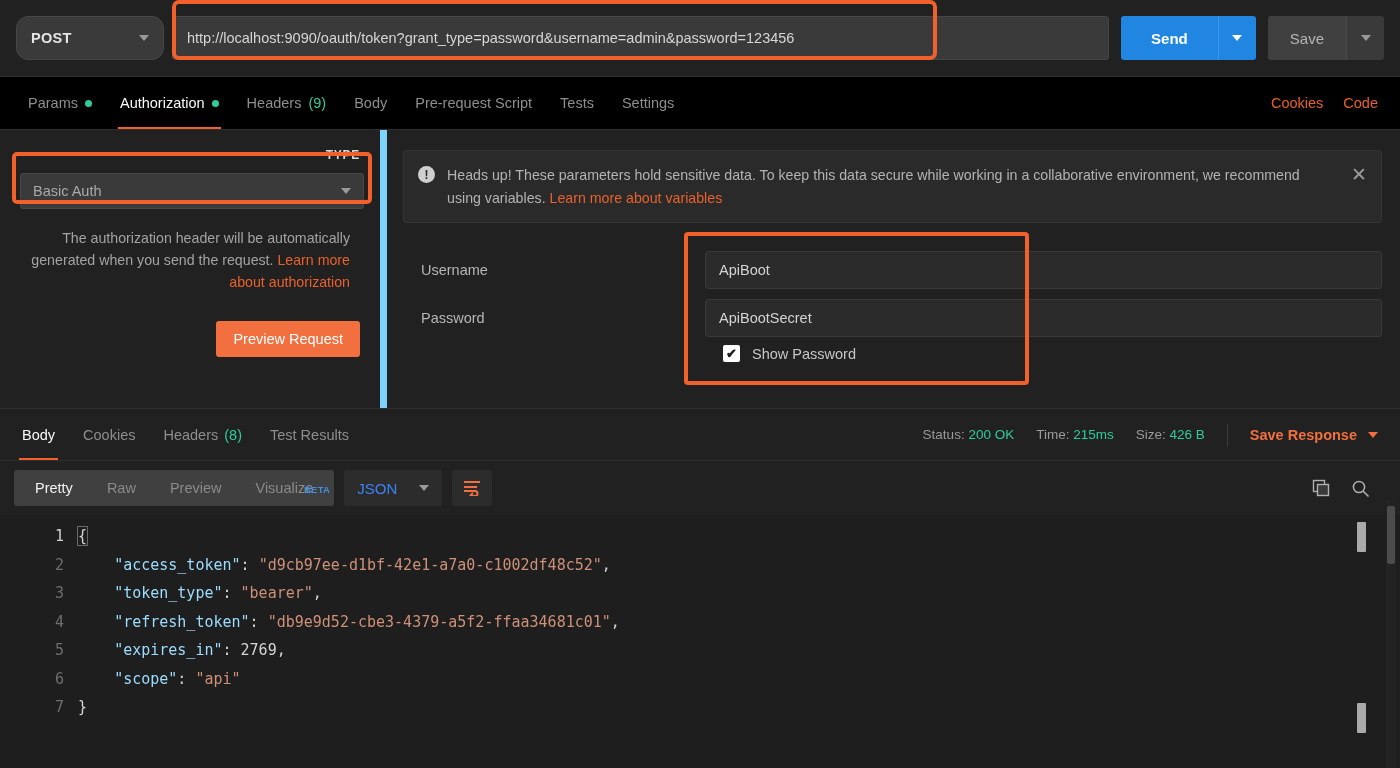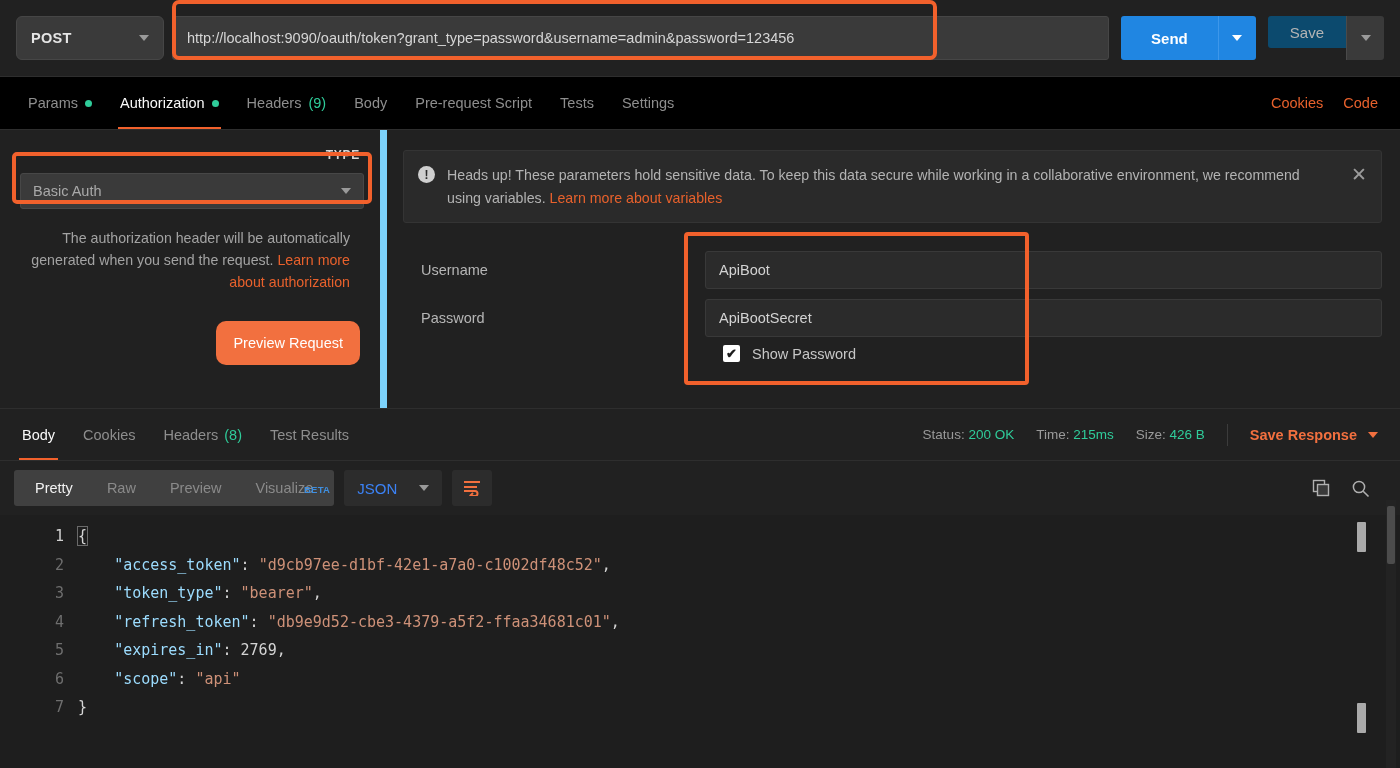--- a/index.html
+++ b/index.html
@@ -13,21 +13,21 @@
 
   
   .req-bar {
     position: absolute; top: 0; left: 0; width: 1400px; height: 77px;
     background: #212121;
     border-bottom: 1px solid #2e2e2e;
     display: flex; align-items: center; padding: 0 16px;
   }
   .method-box {
     width: 148px; height: 44px; background: #3a3a3a;
-    border: 1px solid #464646; border-radius: 6px;
+    border: 1px solid #464646; border-radius: 12px;
     display: flex; align-items: center; justify-content: space-between;
     padding: 0 14px; flex: none;
   }
   .method-label { font-size: 14.5px; font-weight: bold; color: #e5e5e5; letter-spacing: .3px;}
   .caret-down {
     width: 0; height: 0; border-left: 5px solid transparent;
     border-right: 5px solid transparent; border-top: 6px solid #9a9a9a;
   }
   .url-wrap { position: relative; flex: 1; height: 44px; margin-left: 8px; }
   .url-box {
@@ -48,21 +48,21 @@
     border-radius: 3px 0 0 3px;
   }
   .send-caret {
     width: 38px; height: 44px; background: #2086e2;
     border-left: 1px solid #3d97ea; border-radius: 0 3px 3px 0;
     display: flex; align-items: center; justify-content: center;
   }
   .send-caret .caret-down { border-top-color: #fff; }
   .save-group { display: flex; margin-left: 12px; flex: none; }
   .save-btn {
-    height: 32px; background: #0c4a6e; color: #b4b4b4;
+    height: 44px; background: #404040; color: #b4b4b4;
     display: flex; align-items: center; justify-content: center;
     padding: 16px 22px; font-size: 15px; border-radius: 3px 0 0 3px;
   }
   .save-caret {
     width: 38px; height: 44px; background: #3a3a3a;
     border-left: 1px solid #4a4a4a; border-radius: 0 3px 3px 0;
     display: flex; align-items: center; justify-content: center;
   }
 
   
@@ -108,21 +108,21 @@
     border: 4px solid #f2612c; border-radius: 5px; pointer-events: none;
   }
   .auth-desc {
     margin-top: 18px; font-size: 14.2px; line-height: 1.55;
     color: #a3a3a3; width: 330px;
   }
   .auth-desc a { color: #e8612c; text-decoration: none; }
   .preview-btn {
     margin-top: 28px; display: inline-flex; align-items: center; justify-content: center;
     background: #f2703f; color: #fff; font-size: 14.5px;
-    height: 44px; padding: 0 17px; border-radius: 10px;
+    height: 36px; padding: 0 17px; border-radius: 3px;
   }
 
   .auth-right { flex: 1; padding: 20px 18px 0 16px; position: relative; }
   .notice {
     background: #2a2a2a; border: 1px solid #343434; border-radius: 3px;
     display: flex; align-items: flex-start; gap: 12px;
     padding: 13px 14px; min-height: 62px;
   }
   .notice-ico {
     width: 17px; height: 17px; border-radius: 50%; background: #cfcfcf;

